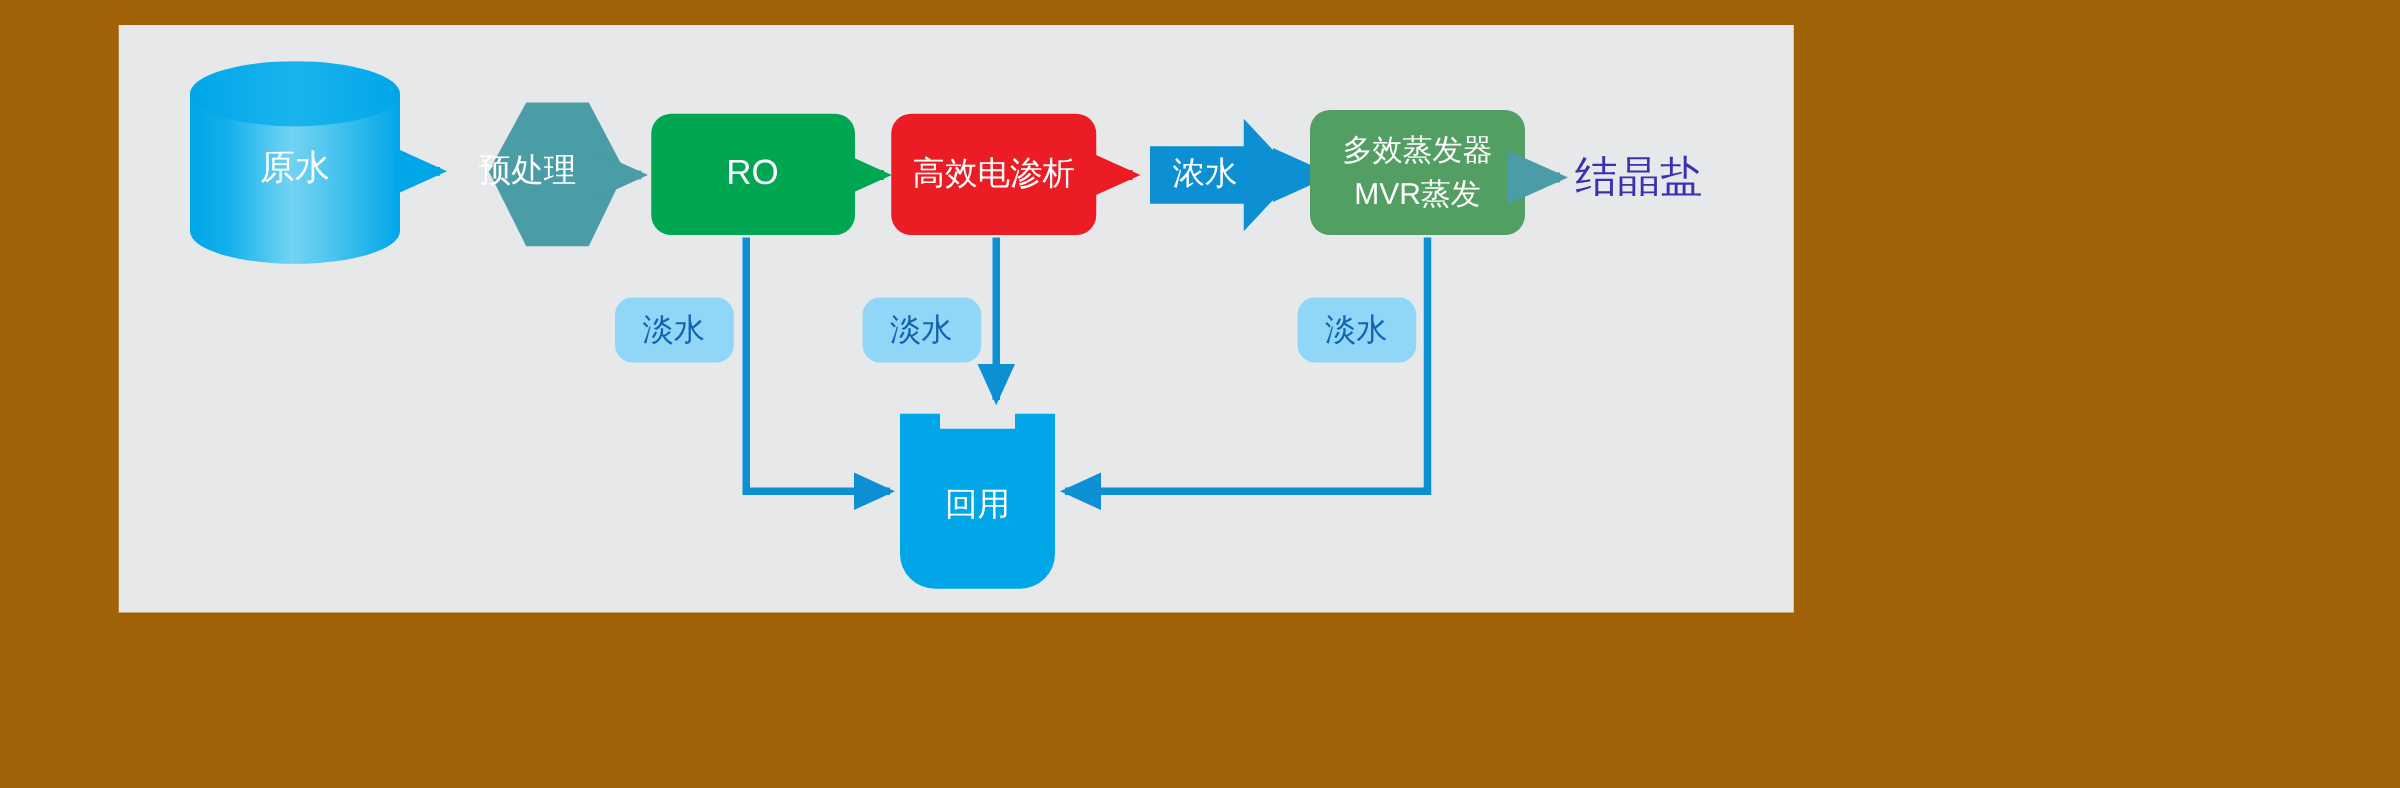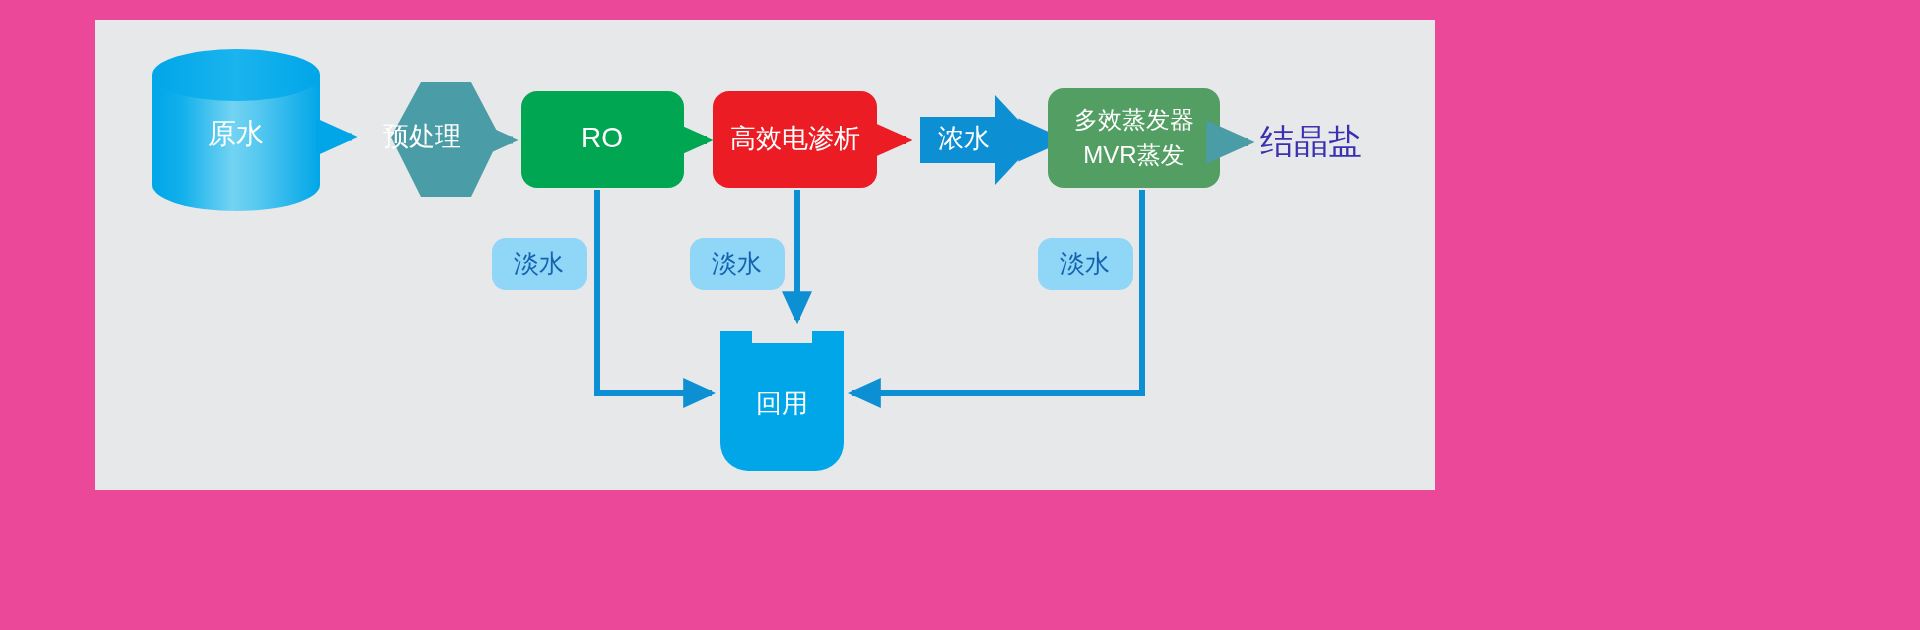--- a/index.html
+++ b/index.html
@@ -5,21 +5,21 @@
   html, body {
     margin: 0;
     padding: 0;
     background: #ffffff;
     font-family: "Liberation Sans", "DejaVu Sans", sans-serif;
   }
   #stage {
     position: relative;
     width: 1920px;
     height: 630px;
-    background: #ec4899;
+    background: #a16207;
     overflow: hidden;
   }
   #canvas-bg {
     position: absolute;
     left: 95px;
     top: 20px;
     width: 1340px;
     height: 470px;
     background: #e7e8ea;
   }

